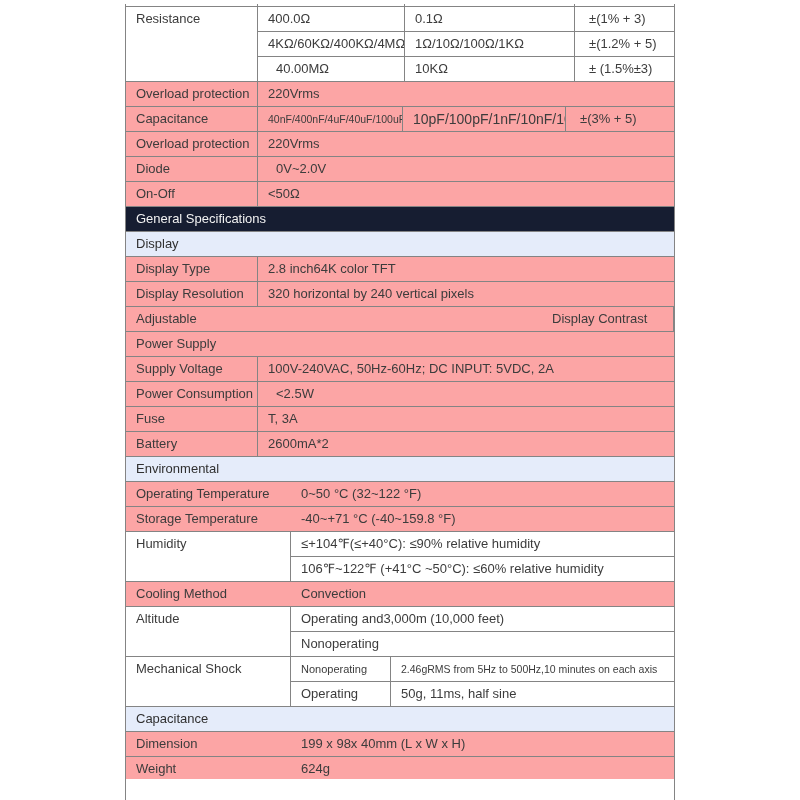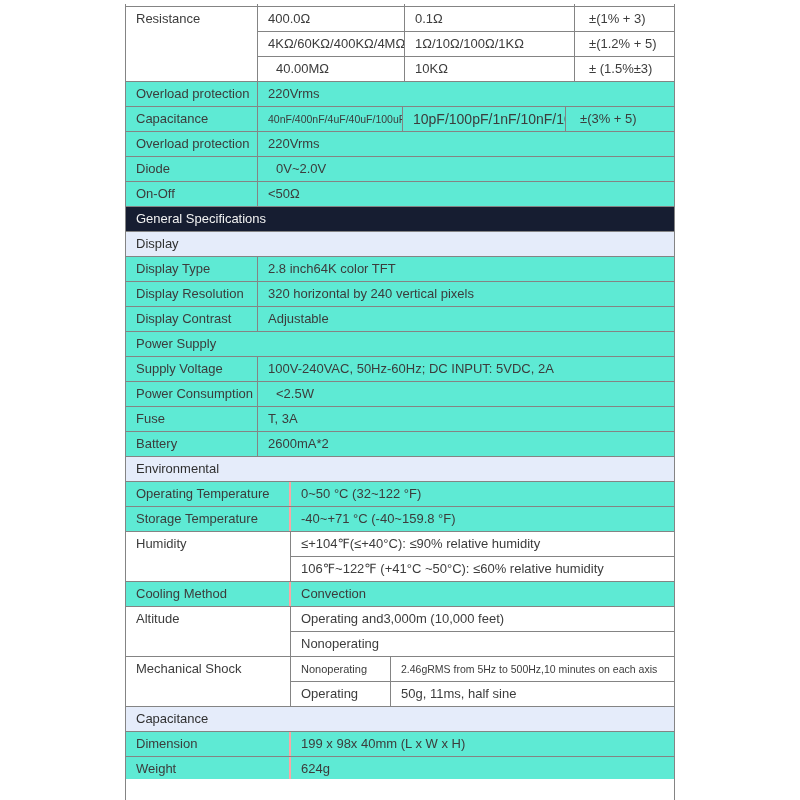--- a/index.html
+++ b/index.html
@@ -17,21 +17,21 @@
     border-left: 1px solid #848484;
     border-right: 1px solid #848484;
     background: #fff;
   }
   
   .cutrow { height: 3px; border-bottom: 1px solid #848484; display: flex; }
   .cutrow .s1 { width: 132px; border-right: 1px solid #848484; }
   .cutrow .s2 { width: 147px; border-right: 1px solid #848484; }
   .cutrow .s3 { width: 170px; border-right: 1px solid #848484; }
 
-  .row { display: flex; height: 25px; border-bottom: 1px solid #848484; background: #5eead4; }
+  .row { display: flex; height: 25px; border-bottom: 1px solid #848484; background: #fca5a5; }
   .cell { line-height: 24px; padding-left: 10px; white-space: nowrap; overflow: hidden; }
   .lc  { width: 132px; border-right: 1px solid #848484; }   
   .lc2 { width: 165px; border-right: 2px solid #fca5a5; }   
   .c2  { width: 147px; border-right: 1px solid #848484; }
   .c3  { width: 170px; border-right: 1px solid #848484; }
   .c4  { flex: 1; padding-left: 14px; }
   .cap2 { width: 145px; border-right: 1px solid #848484; font-size: 10.5px; }
   .cap3 { width: 163px; border-right: 1px solid #848484; font-size: 14px; }
   .v { flex: 1; }
   .ind { padding-left: 18px; }
@@ -124,22 +124,22 @@
   </div>
   <div class="row">
     <div class="cell lc">Display Type</div>
     <div class="cell v">2.8 inch64K color TFT</div>
   </div>
   <div class="row">
     <div class="cell lc">Display Resolution</div>
     <div class="cell v">320 horizontal by 240 vertical pixels</div>
   </div>
   <div class="row">
+    <div class="cell v">Adjustable</div>
     <div class="cell lc">Display Contrast</div>
-    <div class="cell v">Adjustable</div>
   </div>
 
   <div class="row">
     <div class="cell v">Power Supply</div>
   </div>
   <div class="row">
     <div class="cell lc">Supply Voltage</div>
     <div class="cell v">100V-240VAC, 50Hz-60Hz; DC INPUT: 5VDC, 2A</div>
   </div>
   <div class="row">

